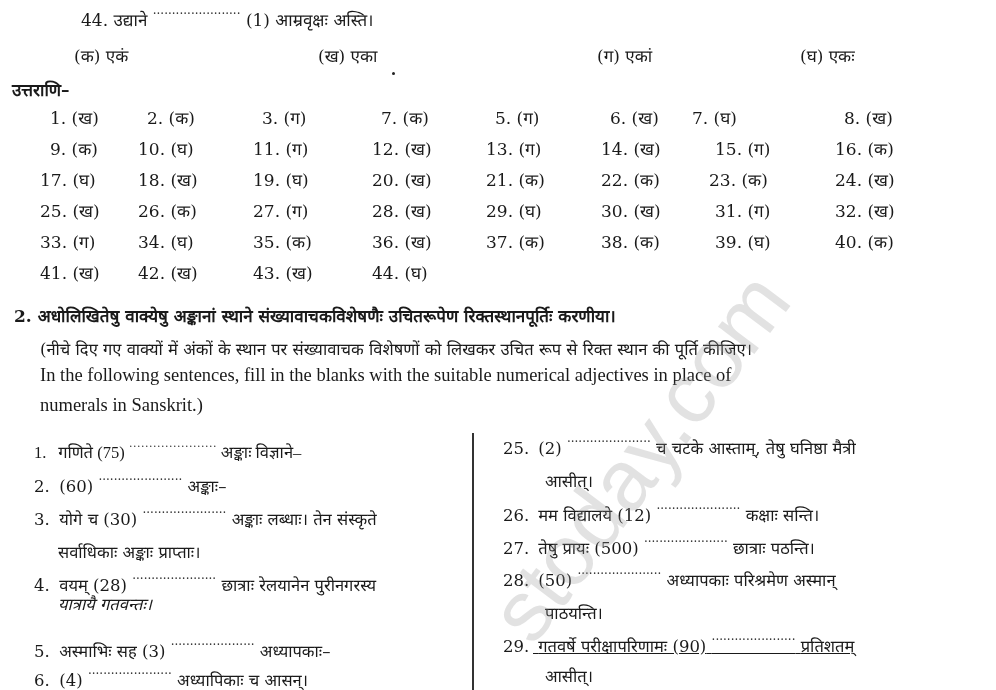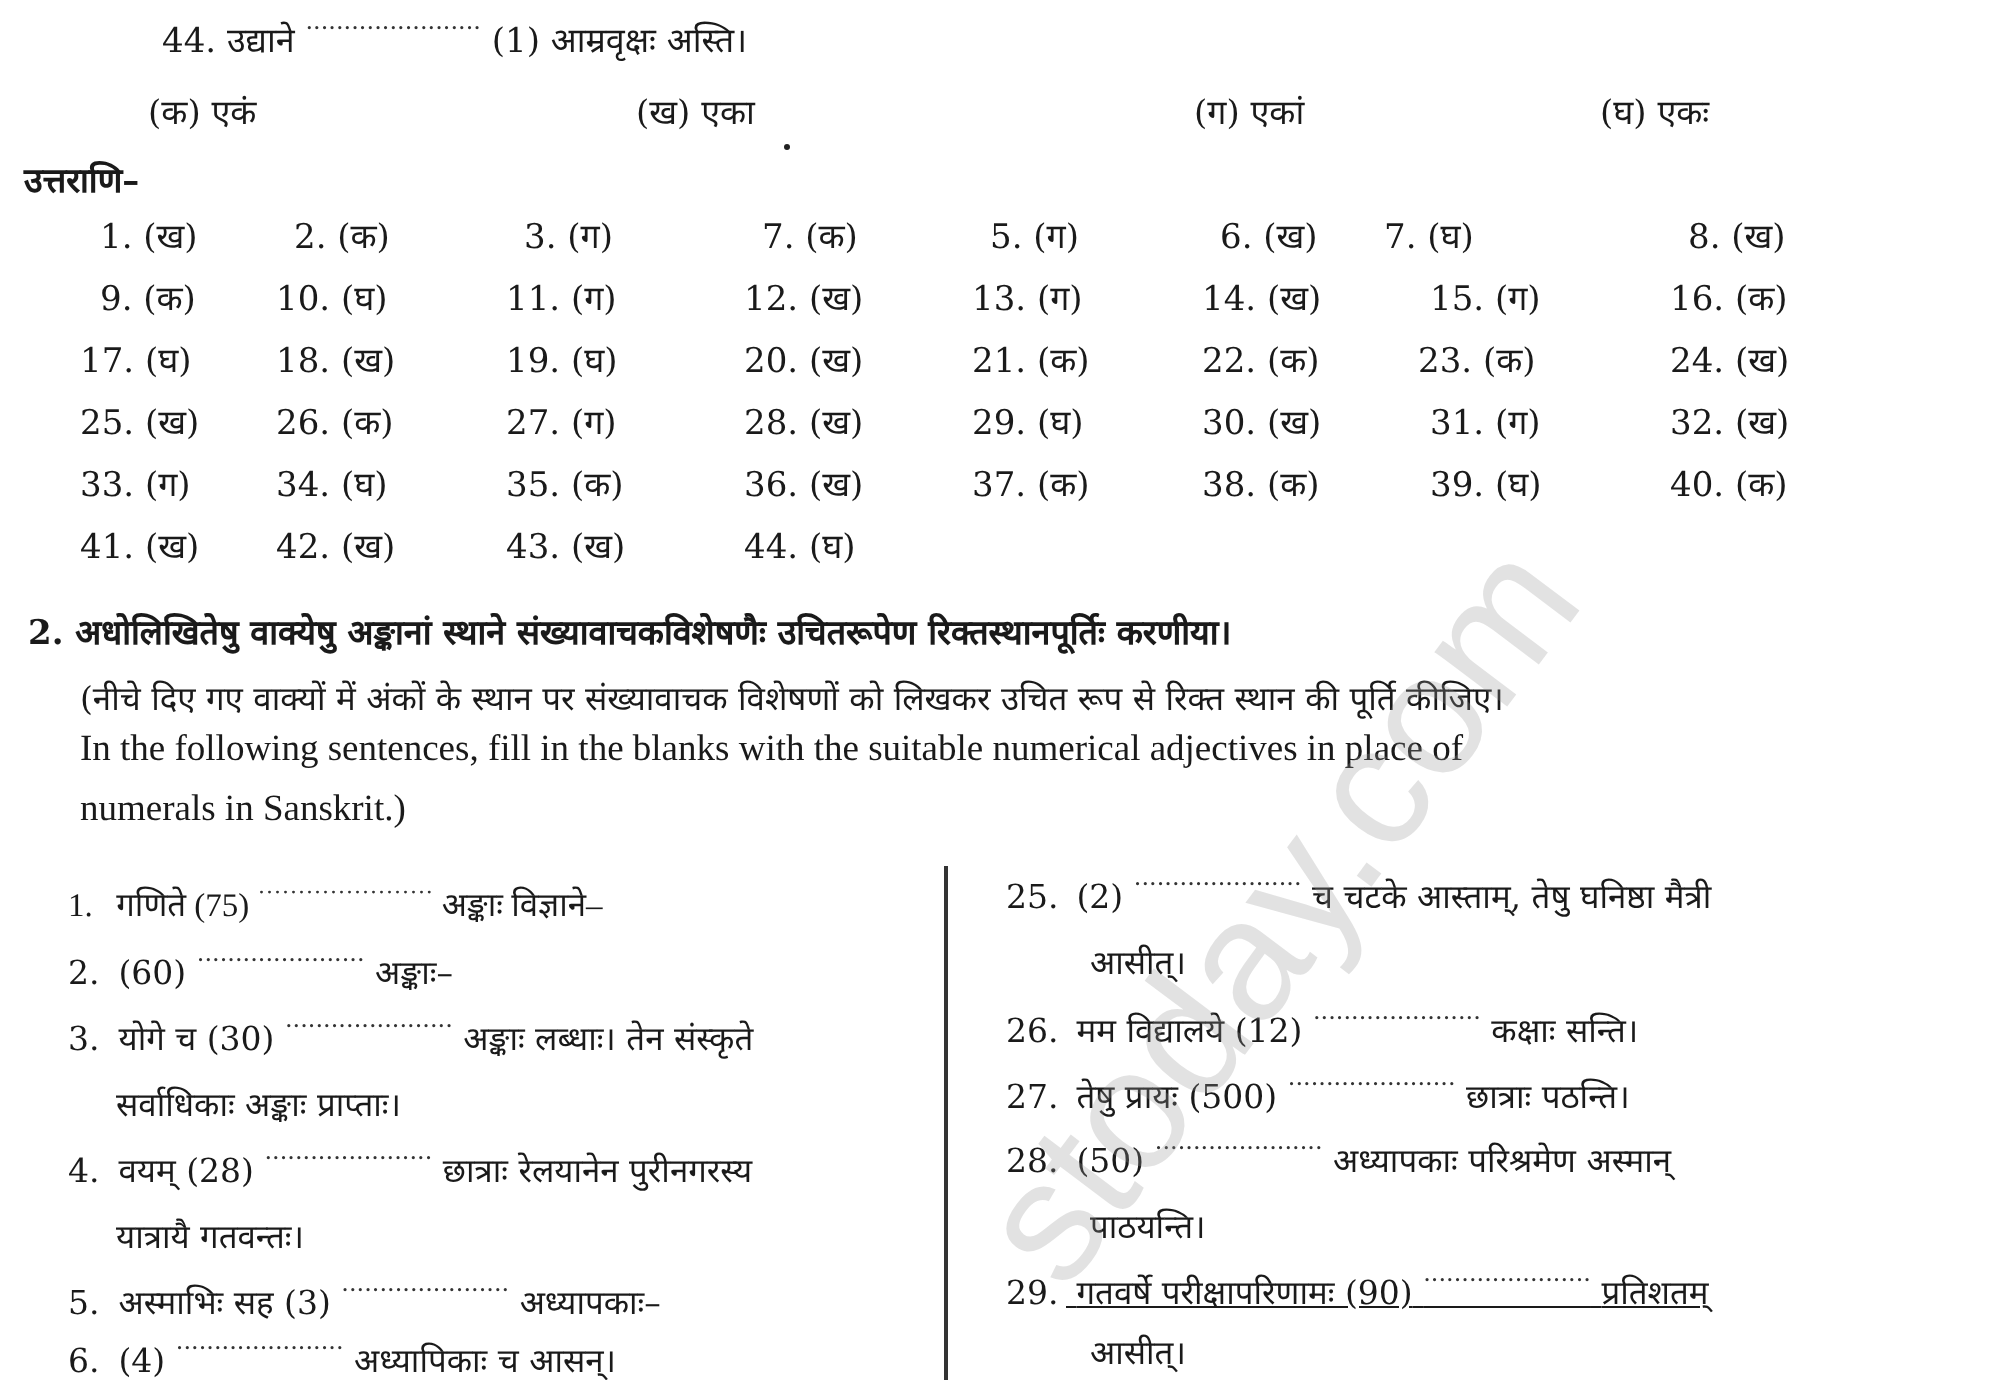--- a/index.html
+++ b/index.html
@@ -137,21 +137,21 @@
   <span class="dots">······················</span>
   <span>अङ्काः लब्धाः। तेन संस्कृते</span>
 </div>
 <div class="item" style="left:58px; top:540px;">सर्वाधिकाः अङ्काः प्राप्ताः।</div>
 <div class="item" style="left:34px; top:573px;">
   <span style="display:inline-block;width:20px">4.</span>
   <span>वयम् (28)</span>
   <span class="dots">······················</span>
   <span>छात्राः रेलयानेन पुरीनगरस्य</span>
 </div>
-<div class="item" style="left:58px; top:606px;">यात्रायै गतवन्तः।</div>
+<div class="item" style="left:58px; top:592px;font-style:italic;">यात्रायै गतवन्तः।</div>
 <div class="item" style="left:34px; top:639px;">
   <span style="display:inline-block;width:20px">5.</span>
   <span>अस्माभिः सह (3)</span>
   <span class="dots">······················</span>
   <span>अध्यापकाः–</span>
 </div>
 <div class="item" style="left:34px; top:668px;">
   <span style="display:inline-block;width:20px">6.</span>
   <span>(4)</span>
   <span class="dots">······················</span>

